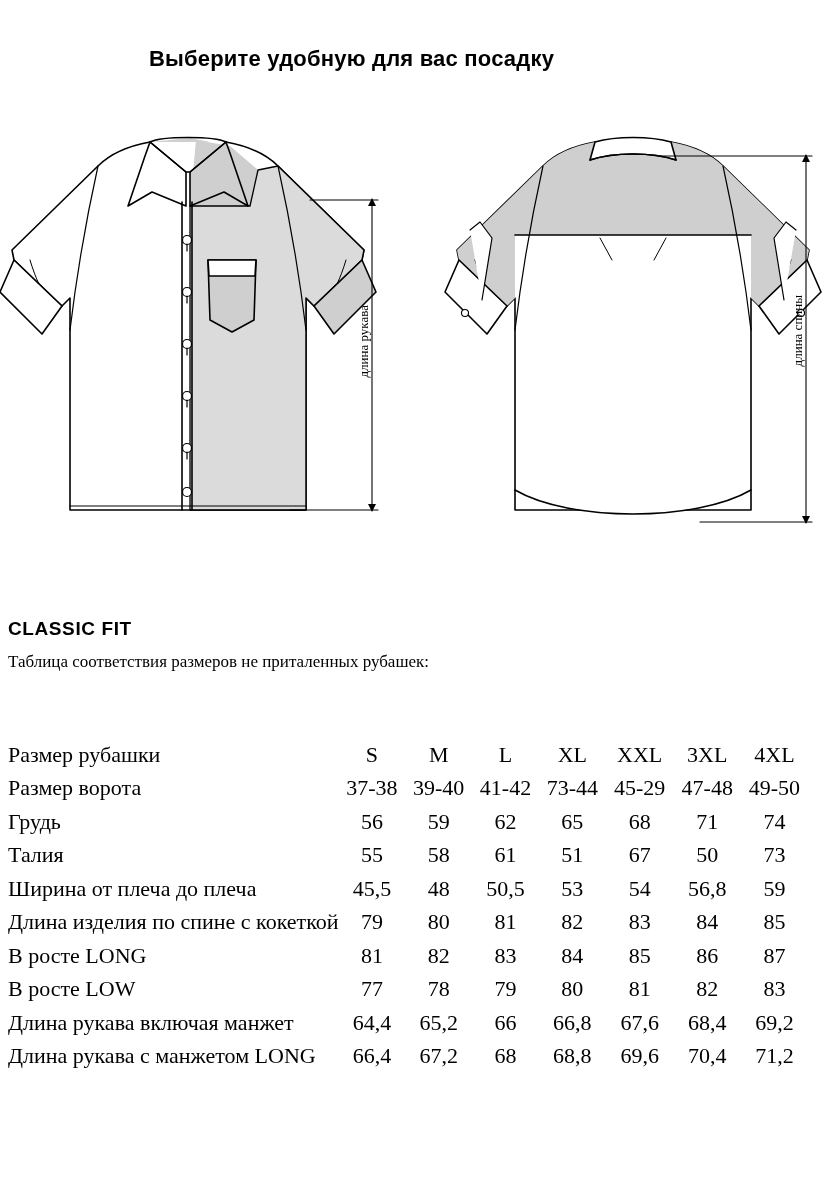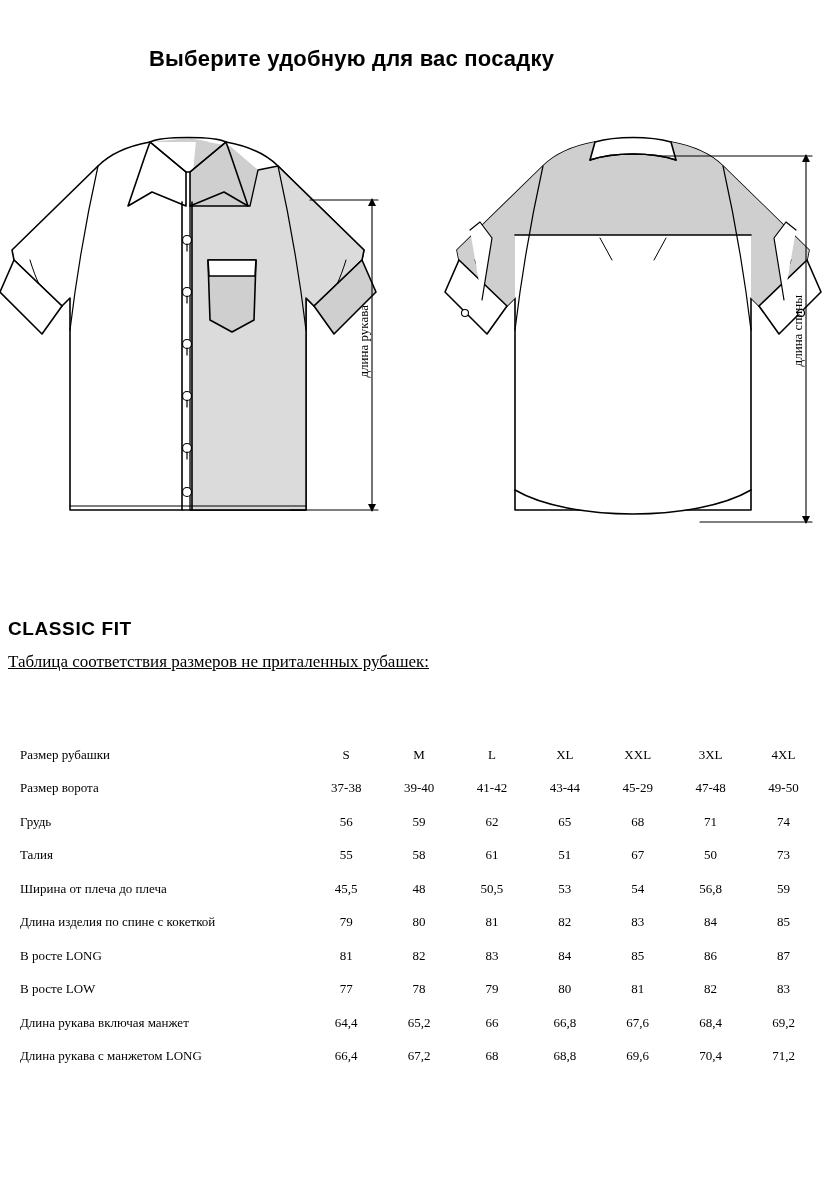--- a/index.html
+++ b/index.html
@@ -55,30 +55,29 @@
     font-size: 19px;
     letter-spacing: 0.6px;
     text-align: center;
   }
   .fit-sub {
     position: absolute;
     left: 8px;
     top: 652px;
     font-family: "Liberation Serif", serif;
     font-size: 17px;
-    text-decoration: underline;
   }
   table.size-table {
     position: absolute;
-    left: 20px;
+    left: 8px;
     top: 738px;
     width: 800px;
     border-collapse: collapse;
     font-family: "Liberation Serif", serif;
-    font-size: 13px;
+    font-size: 22px;
   }
   table.size-table td, table.size-table th {
     padding: 0;
     height: 33.5px;
     vertical-align: middle;
     font-weight: normal;
     text-align: center;
   }
   table.size-table .rowlabel {
     text-align: left;
@@ -212,21 +211,21 @@
         <th class="col">3XL</th>
         <th class="col">4XL</th>
       </tr>
     </thead>
     <tbody>
       <tr>
         <td class="rowlabel">Размер ворота</td>
         <td class="col">37-38</td>
         <td class="col">39-40</td>
         <td class="col">41-42</td>
-        <td class="col">43-44</td>
+        <td class="col">73-44</td>
         <td class="col">45-29</td>
         <td class="col">47-48</td>
         <td class="col">49-50</td>
       </tr>
       <tr>
         <td class="rowlabel">Грудь</td>
         <td class="col">56</td>
         <td class="col">59</td>
         <td class="col">62</td>
         <td class="col">65</td>

